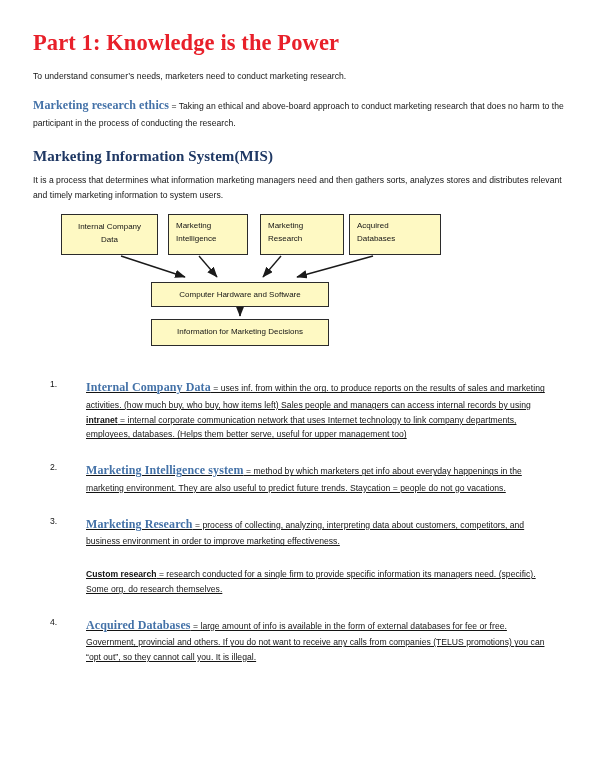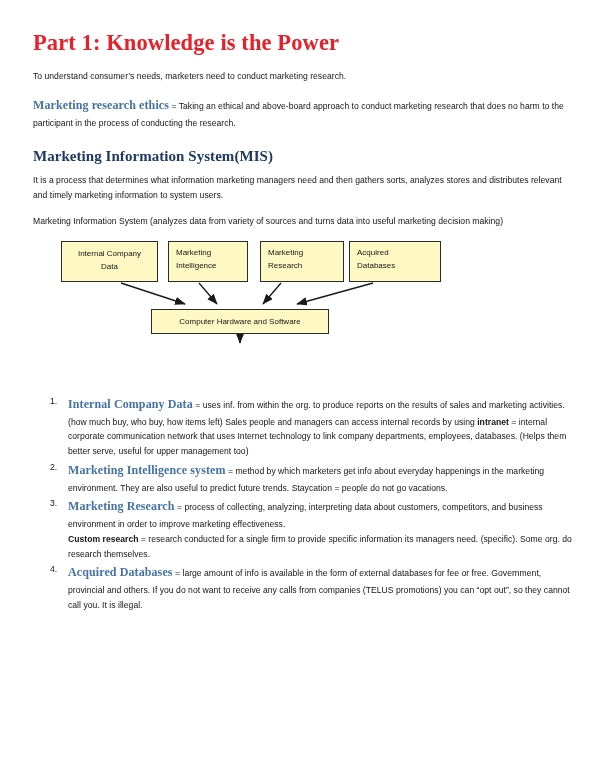--- a/index.html
+++ b/index.html
@@ -99,40 +99,39 @@
     line-height: 1.72;
     letter-spacing: 0.02px;
   }
   ol.notes > li::before {
     content: counter(note) ".";
     position: absolute;
     left: 17px;
     top: 0;
     font-size: 8.6px;
   }
-  ol.notes > li p { margin: 0; }
+  ol.notes > li p { margin: 18px; text-decoration: underline; }
   .b { font-weight: bold; }
 </style>
 </head>
 <body>
 
 <div class="page">
 
   <h1 class="doc-title">Part 1: Knowledge is the Power</h1>
 
   <p class="body-text">To understand consumer’s needs, marketers need to conduct marketing research.</p>
 
   <p class="body-text ethics-para">
     <span class="term-blue">Marketing research ethics</span><span> = Taking an ethical and above-board approach to conduct marketing research that does no harm to the participant in the process of conducting the research.</span>
   </p>
 
   <div class="mis-block">
     <h2 class="section-heading">Marketing Information System(MIS)</h2>
     <p class="body-text">It is a process that determines what information marketing managers need and then gathers sorts, analyzes stores and distributes relevant and timely marketing information to system users.</p>
-    <p class="body-text">Marketing Information System (analyzes data from variety of sources and turns data into useful marketing decision making)</p>
   </div>
 
   <div class="diagram">
     <svg viewBox="0 0 400 145">
       <defs>
         <marker id="ah" markerWidth="9" markerHeight="9" refX="7.4" refY="3.1" orient="auto">
           <path d="M0,0 L8,3.1 L0,6.2 z" fill="#1a1a1a"></path>
         </marker>
         <marker id="ah2" markerWidth="8" markerHeight="8" refX="6.6" refY="2.8" orient="auto">
           <path d="M0,0 L7,2.8 L0,5.6 z" fill="#1a1a1a"></path>
@@ -156,20 +155,21 @@
     <div class="dbox dbox-top" id="box-research">
       <div>Marketing</div>
       <div>Research</div>
     </div>
     <div class="dbox dbox-top" id="box-acquired">
       <div>Acquired</div>
       <div>Databases</div>
     </div>
 
     <div class="dbox centered" id="box-hardware">Computer Hardware and Software</div>
+    <div class="dbox centered" id="box-info">Information for Marketing Decisions</div>
   </div>
 
   <ol class="notes">
 
     <li>
       <p><span class="term-blue">Internal Company Data</span><span> = uses inf. from within the org. to produce reports on the results of sales and marketing activities. (how much buy, who buy, how items left) Sales people and managers can access internal records by using </span><span class="b">intranet</span><span> = internal corporate communication network that uses Internet technology to link company departments, employees, databases. (Helps them better serve, useful for upper management too)</span></p>
     </li>
 
     <li>
       <p><span class="term-blue">Marketing Intelligence system</span><span> = method by which marketers get info about everyday happenings in the marketing environment. They are also useful to predict future trends. Staycation = people do not go vacations.</span></p>

